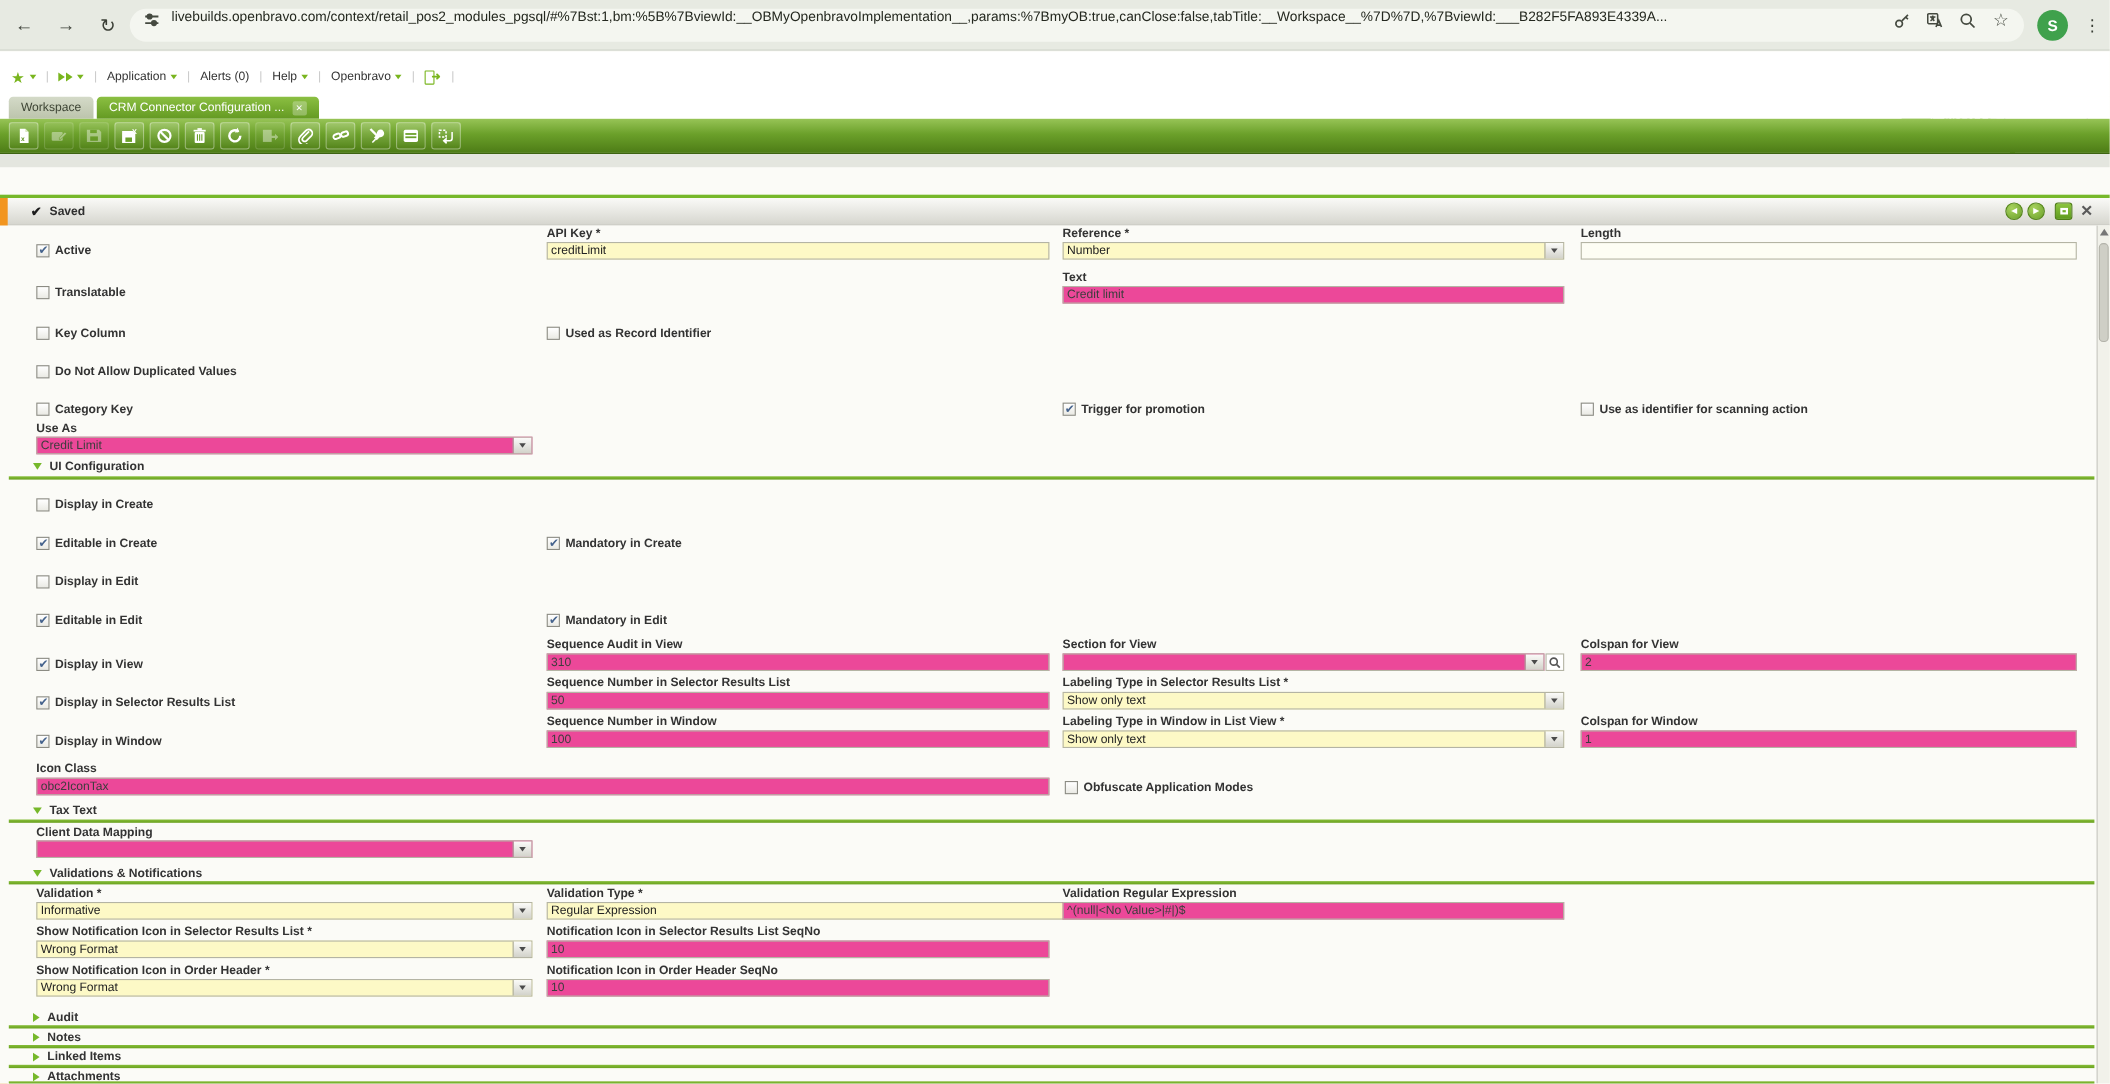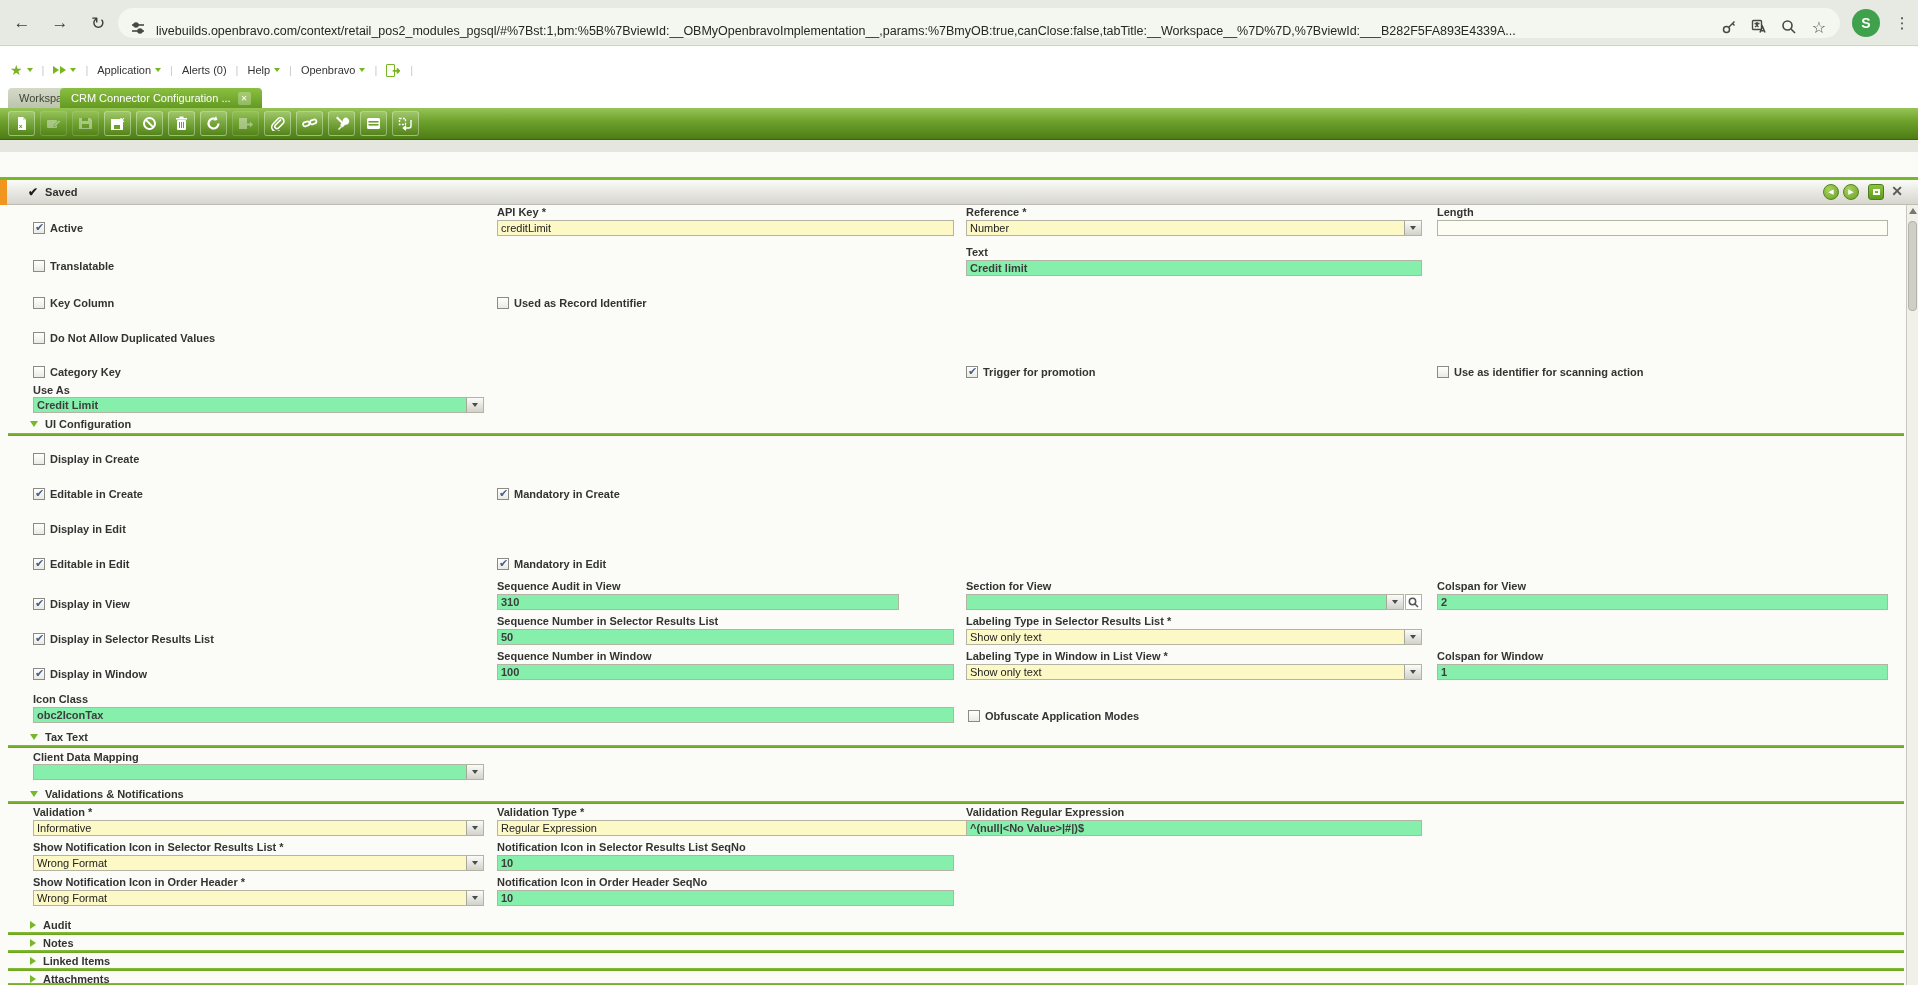--- a/index.html
+++ b/index.html
@@ -7,21 +7,21 @@
               font-family:"Liberation Sans", sans-serif; }
   #app { position:relative; width:1918px; height:985px; }
 
   
   .chrome { position:absolute; left:0; top:0; width:1918px; height:46px;
             background:#e7eae2; border-bottom:1px solid #cfd3ca; }
   .navbtn { position:absolute; top:9px; width:28px; height:28px; border-radius:50%;
             display:flex; align-items:center; justify-content:center;
             font-size:17px; color:#3b3f36; cursor:pointer; }
   .omnibox { position:absolute; left:118px; top:8px; width:1722px; height:30px;
-             background:#f4f6f0; border-radius:15px; display:flex; align-items:flex-end;
+             background:#f4f6f0; border-radius:15px; display:flex; align-items:flex-start;
              padding:0 10px; }
   .siteinfo { width:20px; height:20px; margin-right:8px; flex:none; display:flex;
               align-items:center; justify-content:center; }
   .urltext { font-size:12.5px; color:#24281f; white-space:nowrap; overflow:hidden;
              flex:1; }
   .omniicon { width:22px; height:22px; margin-left:8px; flex:none; display:flex;
               align-items:center; justify-content:center; color:#454a40; }
   .avatar { position:absolute; left:1852px; top:9px; width:28px; height:28px;
             border-radius:50%; background:#3fa14c; color:#fff; font-size:14px;
             font-weight:bold; display:flex; align-items:center; justify-content:center; }
@@ -57,21 +57,21 @@
             padding:0 2px; }
   .pwrbrand { color:#76b82a; font-weight:bold; font-size:14px; line-height:15px; }
   .pwrdot { display:inline-block; width:5px; height:5px; border-radius:50%;
             background:#76b82a; vertical-align:top; margin-left:1px; }
 
   
   .wtabs { position:absolute; left:0; top:88px; width:1918px; height:20px; background:#fff; }
   .wtab { position:absolute; bottom:0; height:20px; display:flex; align-items:center;
           gap:7px; padding:0 11px; font-size:11px; border-radius:4px 4px 0 0; cursor:pointer; }
   .wtab.inactive { background:linear-gradient(#d4dac8,#bcc4ac); color:#3d4434; }
-  .wtab.active { background:linear-gradient(#8bbf42,#649a22); color:#fff; }
+  .wtab.active { background:linear-gradient(#8bbf42,#649a22); color:#fff;margin-left:28px; }
   .wtab .closex { width:13px; height:13px; border-radius:2px; background:rgba(255,255,255,.28);
                   color:#fff; font-size:8px; display:flex; align-items:center;
                   justify-content:center; }
 
   
   .toolbar { position:absolute; left:0; top:108px; width:1918px; height:32px;
              background:linear-gradient(#97c456,#6ba02a 45%,#4d7c16);
              border-bottom:1px solid #3c6410; display:flex; align-items:center;
              padding-left:8px; gap:5px; }
   .tbtn { width:27px; height:25px; border:1px solid rgba(255,255,255,.35); border-radius:3px;
@@ -116,21 +116,21 @@
   .formarea { position:absolute; left:0; top:205px; width:1918px; height:780px;
               background:#fbfbf7; }
   .orangestrip { position:absolute; left:0; top:180px; width:7px; height:805px;
                  background:#f2951f; }
   .flabel { position:absolute; font-size:11px; font-weight:bold; color:#333;
             white-space:nowrap; }
   .inp { position:absolute; height:16px; border:1px solid #b4b4a4; background:#fdfdf4;
          display:flex; align-items:stretch; font-size:11px; color:#222; }
   .inp .val { flex:1; overflow:hidden; white-space:nowrap; padding:1px 3px 0 3px; }
   .inp.yellow { background:#fdf9c6; }
-  .inp.ro { background:#86efac; color:#3d3d3d;font-weight:bold; }
+  .inp.ro { background:#ec4899; color:#3d3d3d; }
   .ddbtn { width:17px; flex:none; margin-left:auto; border-left:1px solid #a6a69a;
            background:linear-gradient(#fbfbf9,#d2d2ca); display:flex; align-items:center;
            justify-content:center; cursor:pointer; }
   .tri { width:0; height:0; border-left:3.5px solid transparent;
          border-right:3.5px solid transparent; border-top:4px solid #4a4a4a; }
   .magbtn { position:absolute; width:17px; height:16px; border:1px solid #b4b4a4;
             background:#fff; display:flex; align-items:center; justify-content:center;
             cursor:pointer; }
   .cbrow { position:absolute; display:flex; align-items:center; gap:5px; }
   .cb { width:12px; height:12px; border:1px solid #8b8b83; flex:none;
@@ -477,21 +477,21 @@
     <div class="cbrow" style="left:497px;top:353px">
       <span class="cb checked"></span>
       <span class="cblabel">Mandatory in Edit</span>
     </div>
 
     <div class="cbrow" style="left:33px;top:393px">
       <span class="cb checked"></span>
       <span class="cblabel">Display in View</span>
     </div>
     <div class="flabel" style="left:497px;top:375px">Sequence Audit in View</div>
-    <div class="inp ro" style="left:497px;top:389px;width:402px">
+    <div class="inp ro" style="left:497px;top:389px;width:457px">
         <span class="val">310</span>
       </div>
     <div class="flabel" style="left:966px;top:375px">Section for View</div>
     <div class="inp ro" style="left:966px;top:389px;width:438px">
       <span class="val"></span>
       <span class="ddbtn">
           <span class="tri"></span>
         </span>
     </div>
     <span class="magbtn" style="left:1405px;top:389px">

